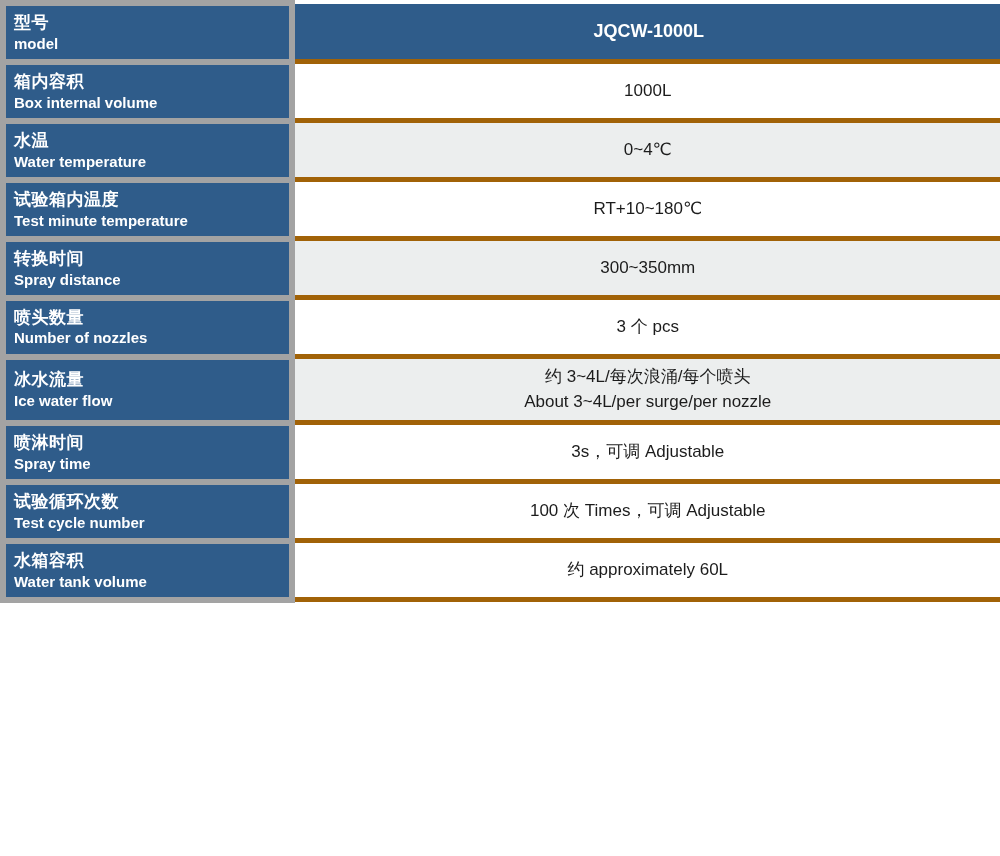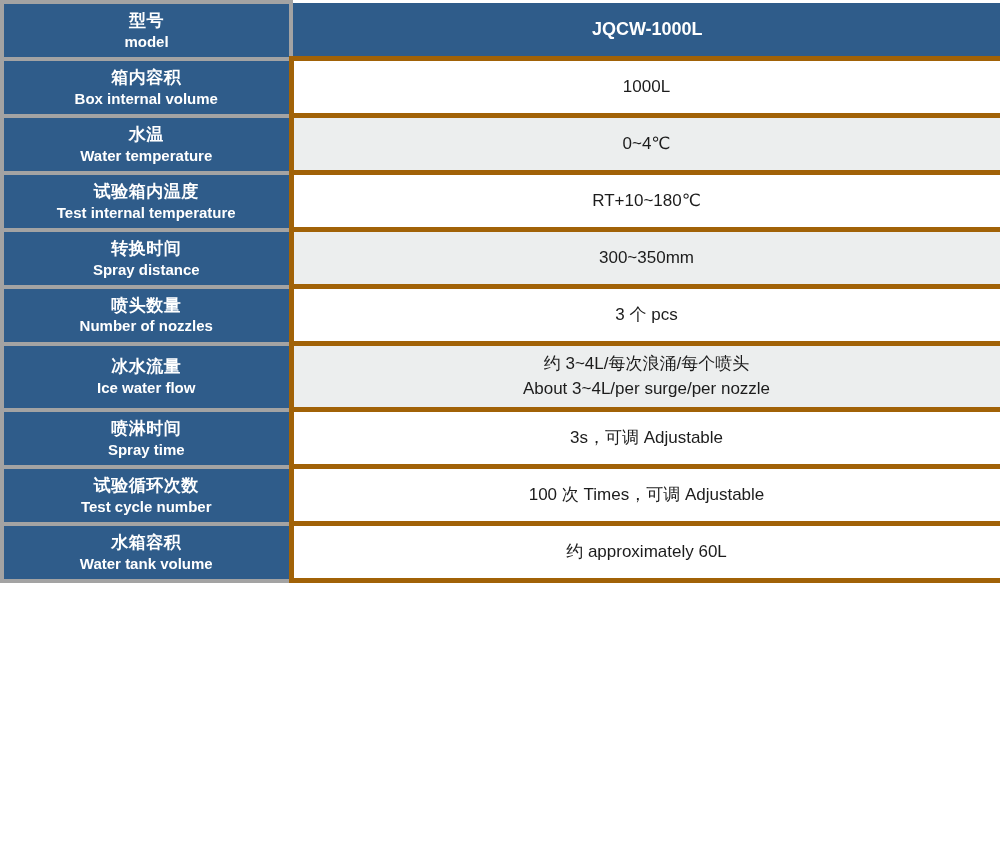--- a/index.html
+++ b/index.html
@@ -17,23 +17,22 @@
     border-collapse: collapse;
     width: 1000px;
     table-layout: fixed;
   }
   table.spec-table col.label-col { width: 289px; }
   table.spec-table col.value-col { width: 711px; }
 
   td.label-cell {
     background: #2f5c8a;
     color: #ffffff;
-    text-align: center;
     vertical-align: middle;
-    border: 4px solid #a3a3a3;
+    border: 6px solid #a3a3a3;
     padding: 6px 8px;
     line-height: 1.28;
   }
   td.label-cell .cn {
     display: block;
     font-size: 17px;
     font-weight: 700;
     letter-spacing: 0.5px;
   }
   td.label-cell .en {
@@ -101,21 +100,21 @@
         <span class="en">Water temperature</span>
       </td>
       <td class="value-cell even">
         <span class="line">0~4℃</span>
       </td>
     </tr>
 
     <tr>
       <td class="label-cell">
         <span class="cn">试验箱内温度</span>
-        <span class="en">Test internal temperature</span>
+        <span class="en">Test minute temperature</span>
       </td>
       <td class="value-cell odd">
         <span class="line">RT+10~180℃</span>
       </td>
     </tr>
 
     <tr>
       <td class="label-cell">
         <span class="cn">转换时间</span>
         <span class="en">Spray distance</span>

